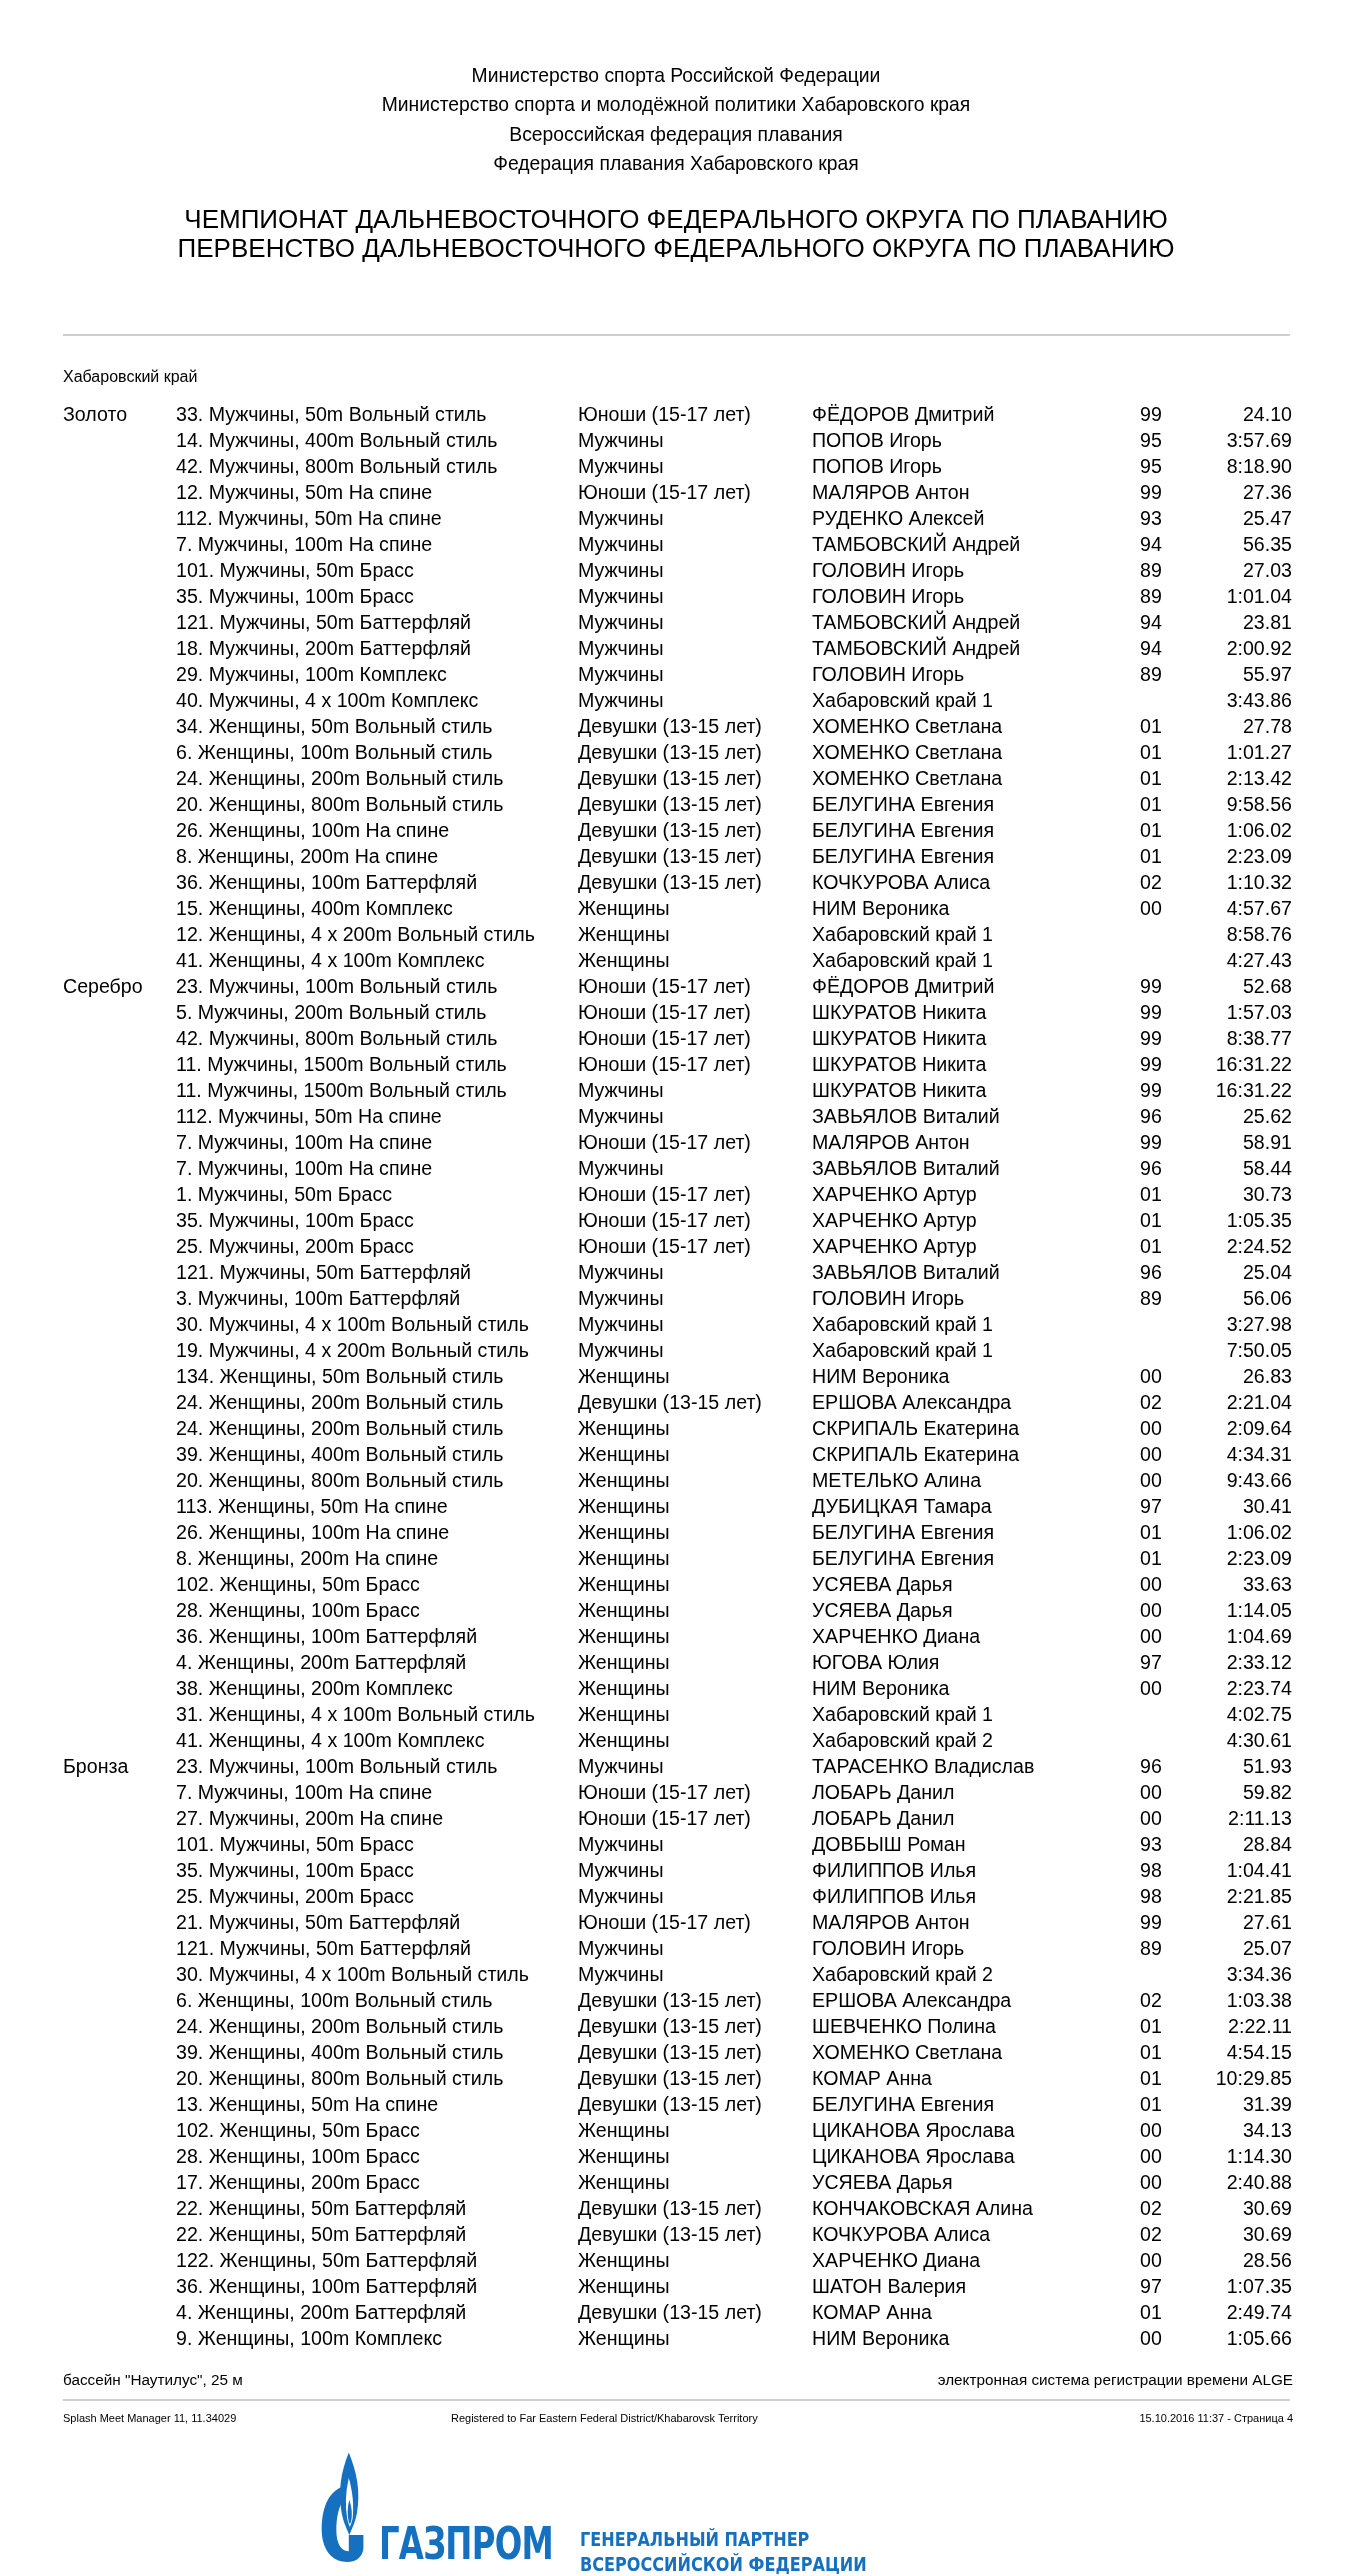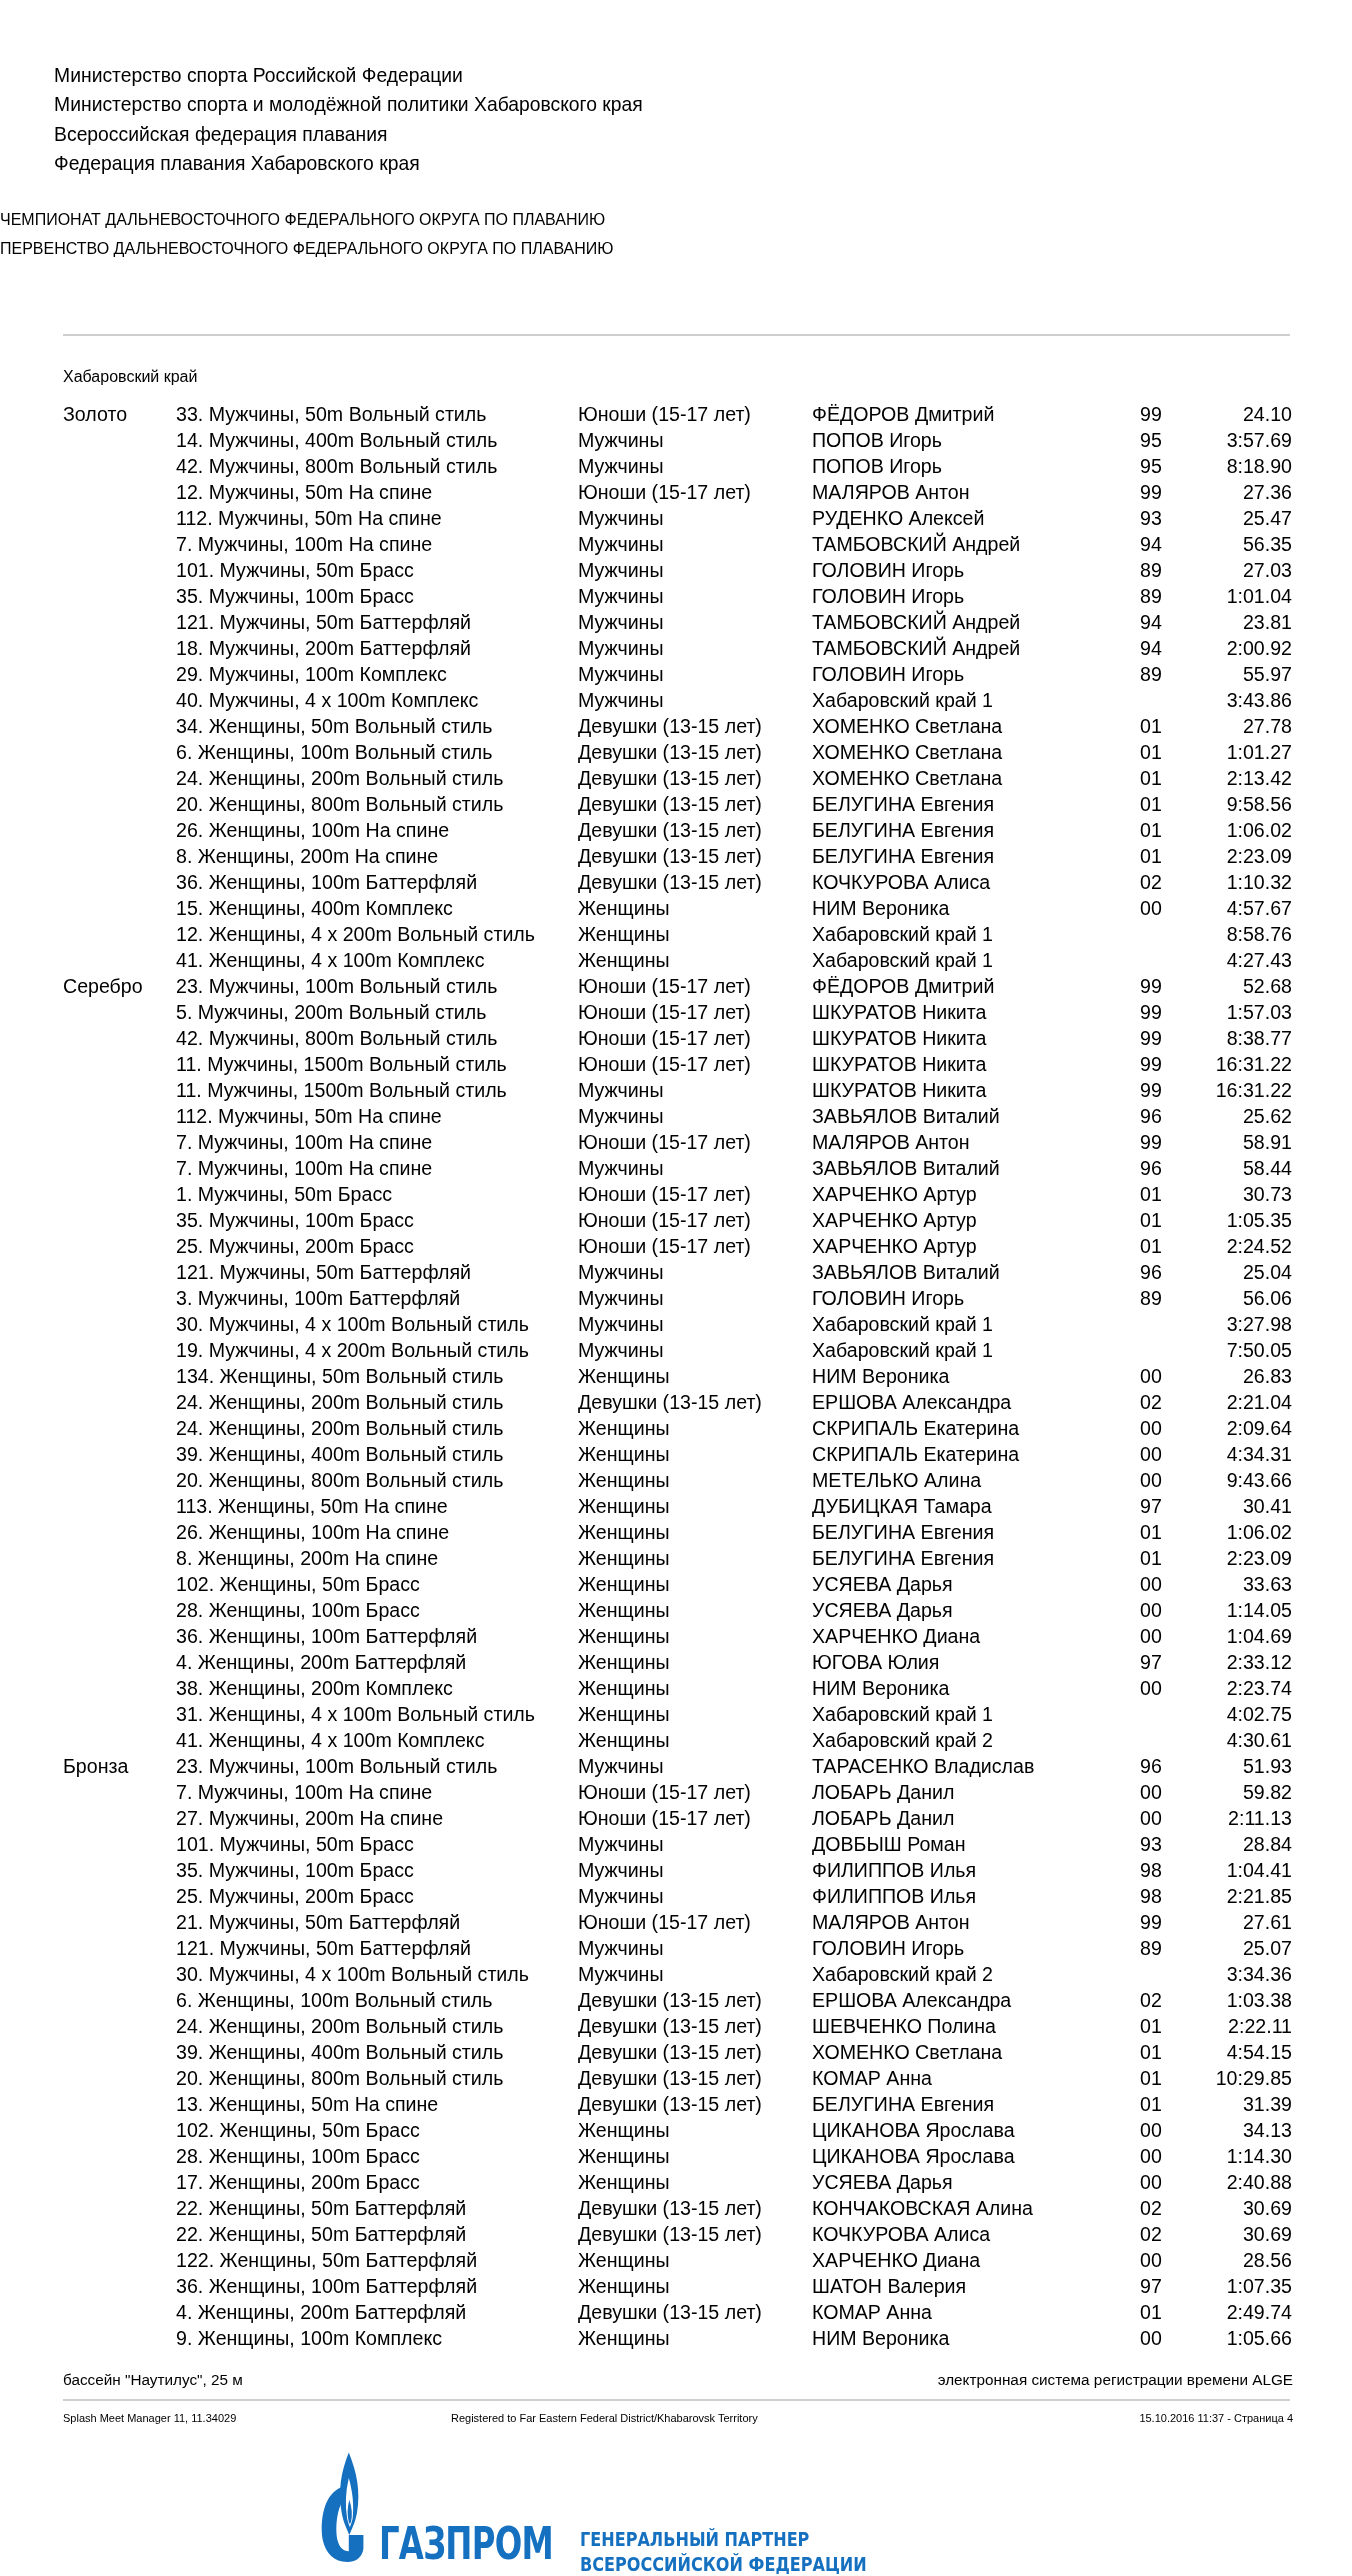--- a/index.html
+++ b/index.html
@@ -1,20 +1,20 @@
 <!DOCTYPE html>
 <html style="font-size:8.7px"><head>
 <meta charset="utf-8">
 <style>
   html, body { margin:0; padding:0; background:#ffffff; }
   body { width:1352px; height:2576px; position:relative; font-family:"Liberation Sans", sans-serif; color:#000; overflow:hidden; }
-  .header { position:absolute; left:0; top:60px; width:1352px; text-align:left; }
+  .header { position:absolute; left:0; top:60px; width:1352px; text-align:center; }
   .header .org { font-size:21px; line-height:29.4px; transform:scaleX(0.92); }
   .header .titles { margin-top:27px; }
-  .header .title { font-size:16px; line-height:29.4px; }
+  .header .title { font-size:26px; line-height:29.4px; }
   .header .place { margin-top:26px; font-size:22px; line-height:29.4px; }
   .divider { position:absolute; left:63px; width:1227px; height:1.6px; background:#cfcfcf; }
   .club { position:absolute; left:63px; top:362px; font-size:16px; line-height:30.5px; }
   .table { position:absolute; left:0; top:401px; width:1352px; }
   .row { position:relative; height:26px; font-size:19.6px; line-height:26px; white-space:nowrap; }
   .row span { position:absolute; top:0; }
   .c-medal { left:63px; }
   .c-event { left:176px; }
   .c-cat { left:578px; }
   .c-name { left:812px; }

